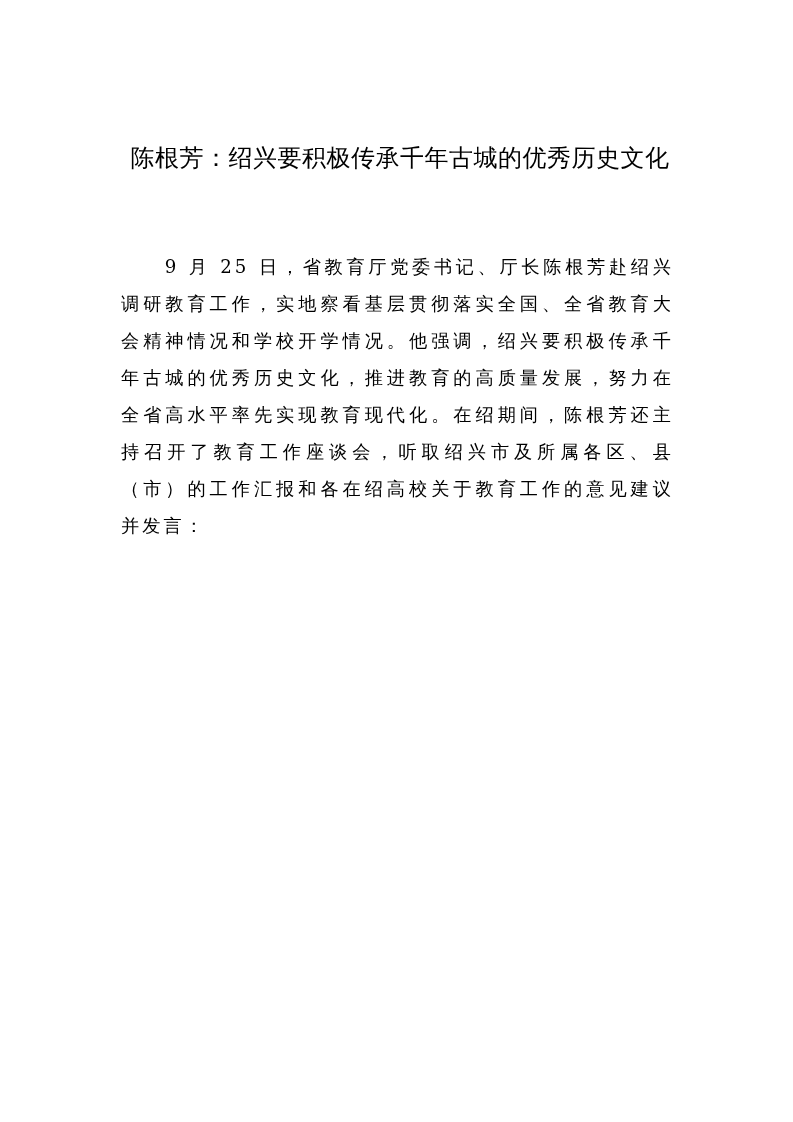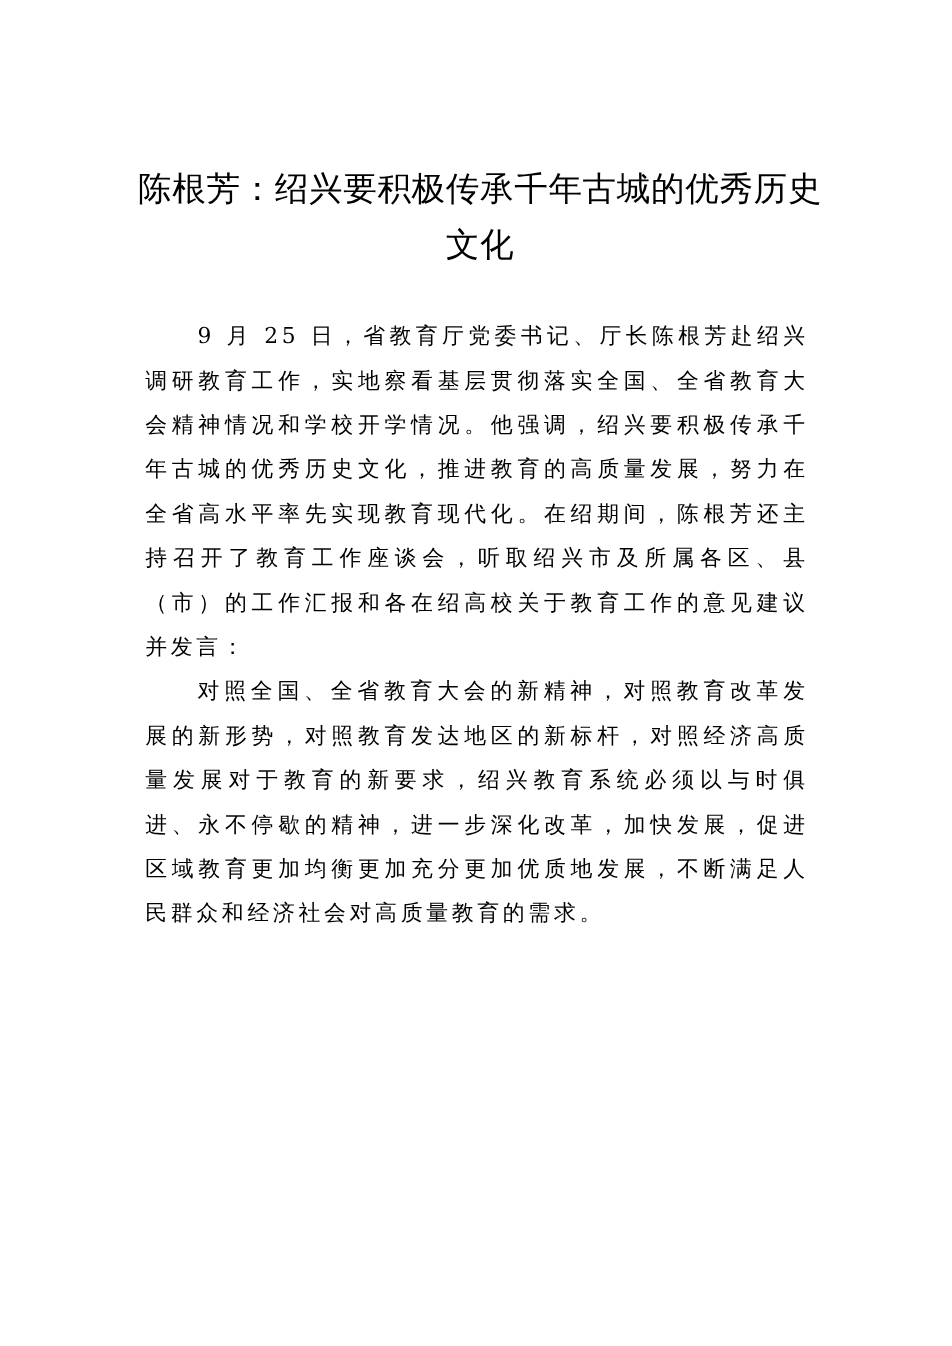--- a/index.html
+++ b/index.html
@@ -22,44 +22,43 @@
       width: 793px;
       height: 1122px;
       background: #ffffff;
     }
     .title {
       position: absolute;
       left: 110px;
       top: 135px;
       width: 580px;
       text-align: center;
-      font-size: 28px;
+      font-size: 24px;
       line-height: 46px;
       letter-spacing: 0.5px;
       font-weight: normal;
       margin: 0;
     }
     .body-text {
       position: absolute;
       left: 121px;
-      top: 262px;
+      top: 248px;
       width: 553px;
     }
     .para {
       margin: 0;
       font-size: 18.2px;
       line-height: 37px;
       letter-spacing: 3.1px;
       text-align: justify;
       text-indent: 2.4em;
       word-break: break-all;
     }
   </style>
 </head>
 <body>
 
 <div class="page">
   <h1 class="title">陈根芳：绍兴要积极传承千年古城的优秀历史文化</h1>
   <div class="body-text">
     <p class="para">9 月 25 日，省教育厅党委书记、厅长陈根芳赴绍兴调研教育工作，实地察看基层贯彻落实全国、全省教育大会精神情况和学校开学情况。他强调，绍兴要积极传承千年古城的优秀历史文化，推进教育的高质量发展，努力在全省高水平率先实现教育现代化。在绍期间，陈根芳还主持召开了教育工作座谈会，听取绍兴市及所属各区、县（市）的工作汇报和各在绍高校关于教育工作的意见建议并发言：</p>
-    <p class="para">对照全国、全省教育大会的新精神，对照教育改革发展的新形势，对照教育发达地区的新标杆，对照经济高质量发展对于教育的新要求，绍兴教育系统必须以与时俱进、永不停歇的精神，进一步深化改革，加快发展，促进区域教育更加均衡更加充分更加优质地发展，不断满足人民群众和经济社会对高质量教育的需求。</p>
   </div>
 </div>
 
 </body></html>

